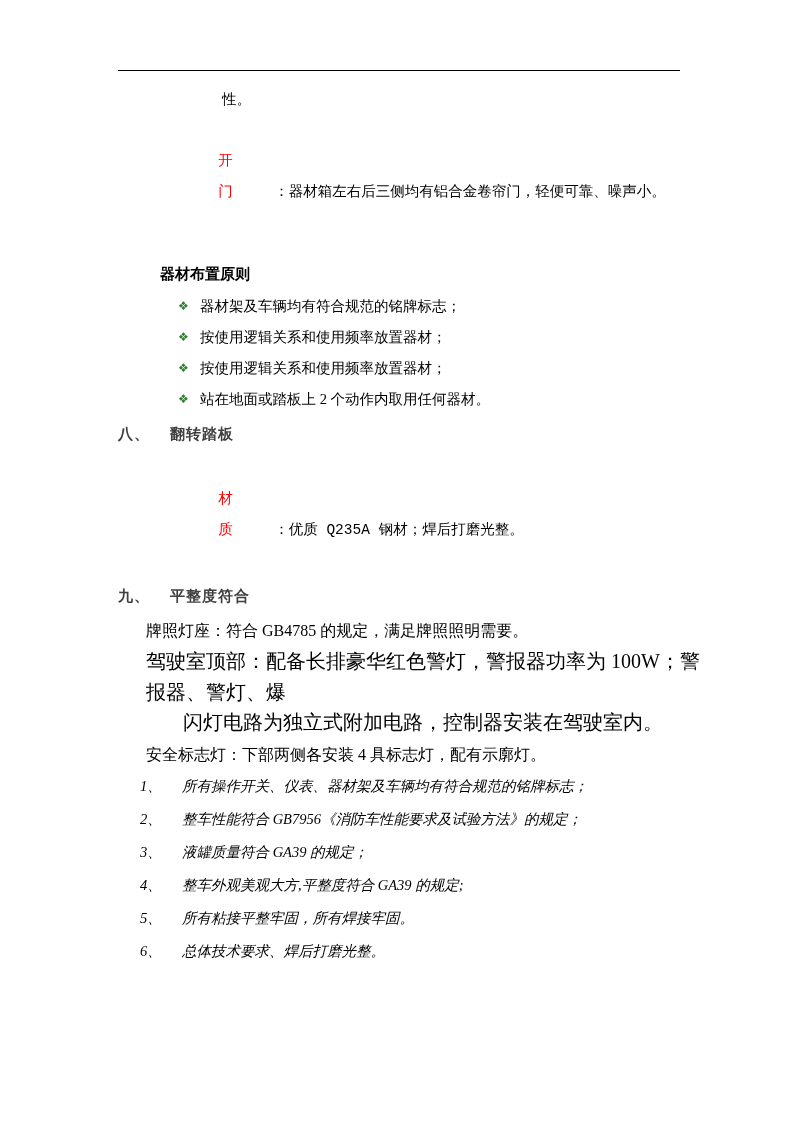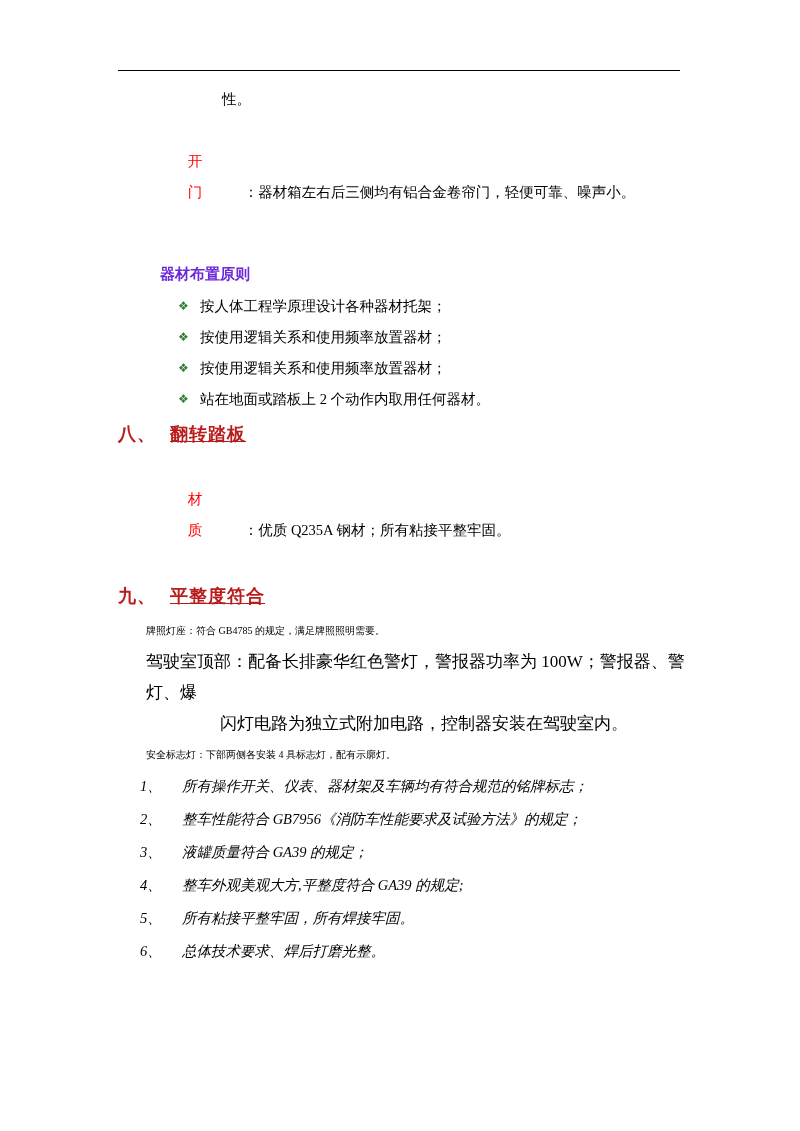--- a/index.html
+++ b/index.html
@@ -35,77 +35,77 @@
     top: 84px;
     width: 800px;
   }
   
   .line {
     font-size: 14.5px;
     line-height: 31px;
     white-space: pre-wrap;
   }
   .indent-a { margin-left: 222px; }   
-  .indent-b { margin-left: 166px; }   
+  .indent-b { margin-left: 166px; font-family: Liberation Mono, monospace; }   
   .indent-c { margin-left: 160px; }   
   .indent-d { margin-left: 178px; }   
   .indent-e { margin-left: 118px; }   
   .indent-f { margin-left: 146px; }
   .lab-spaced {
     display: inline-block;
     width: 56px;
     color: #ff0000;
   }
   .lab-spaced i {
     font-style: normal;
     letter-spacing: 18px;
   }
   .blue-head {
-    color: #6d28d9;
+    color: #000000;
     font-weight: bold;
     font-size: 15px;
     line-height: 34px;
   }
   .sec-head {
-    color: #b91c1c;
+    color: #404040;
     font-weight: bold;
-    font-size: 18px;
+    font-size: 15px;
     line-height: 38px;
     letter-spacing: 1px;
-    text-decoration: underline;
   }
   .sec-head .num {
     display: inline-block;
     width: 52px;
   }
   .bullet-row {
     font-size: 14.5px;
     line-height: 31px;
   }
   .bullet-mark {
     display: inline-block;
     width: 22px;
     color: #2e7d32;
     font-size: 12px;
     vertical-align: 1px;
   }
   .plain-row {
-    font-size: 10px;
+    font-size: 16px;
     line-height: 31px;
   }
   .hang {
     margin-left: 146px;
     text-indent: 0;
-    font-size: 17px;
+    font-size: 20px;
     line-height: 31px;
     width: 560px;
   }
   .hang .cont {
     display: block;
-    margin-left: 74px;
+    margin-left: 37px;
+    font-family: Liberation Mono, monospace;
   }
   .num-row {
     font-size: 14.5px;
     line-height: 33px;
     margin-left: 140px;
     font-style: italic;
   }
   .num-row .idx {
     display: inline-block;
     width: 42px;
@@ -125,38 +125,38 @@
 
     <div class="line indent-b">
       <span class="lab-spaced"><i>开  门</i></span><span>：器材箱左右后三侧均有铝合金卷帘门，轻便可靠、噪声小。</span>
     </div>
 
     <div class="spacer-18"></div>
 
     <div class="blue-head indent-c">器材布置原则</div>
 
     <div class="bullet-row indent-d">
-      <span class="bullet-mark">❖</span><span>按人体工程学原理设计各种器材托架；</span>
+      <span class="bullet-mark">❖</span><span>器材架及车辆均有符合规范的铭牌标志；</span>
     </div>
     <div class="bullet-row indent-d">
       <span class="bullet-mark">❖</span><span>按使用逻辑关系和使用频率放置器材；</span>
     </div>
     <div class="bullet-row indent-d">
       <span class="bullet-mark">❖</span><span>按使用逻辑关系和使用频率放置器材；</span>
     </div>
     <div class="bullet-row indent-d">
       <span class="bullet-mark">❖</span><span>站在地面或踏板上 2 个动作内取用任何器材。</span>
     </div>
 
     <div class="sec-head indent-e">
       <span class="num">八、</span><span>翻转踏板</span>
     </div>
 
     <div class="line indent-b">
-      <span class="lab-spaced"><i>材  质</i></span><span>：优质 Q235A 钢材；所有粘接平整牢固。</span>
+      <span class="lab-spaced"><i>材  质</i></span><span>：优质 Q235A 钢材；焊后打磨光整。</span>
     </div>
 
 
     <div class="sec-head indent-e">
       <span class="num">九、</span><span>平整度符合</span>
     </div>
 
     <div class="plain-row indent-f">牌照灯座：符合 GB4785 的规定，满足牌照照明需要。</div>
 
     <div class="hang">

